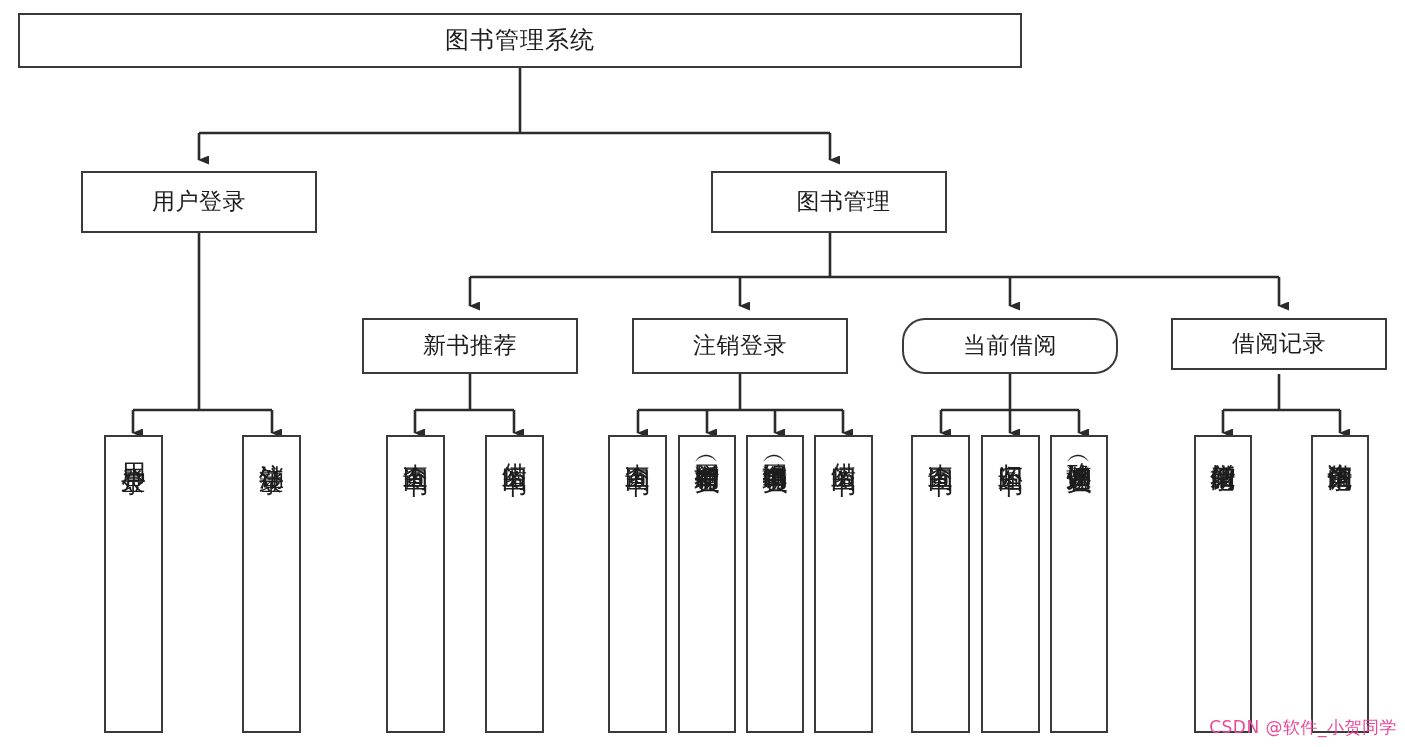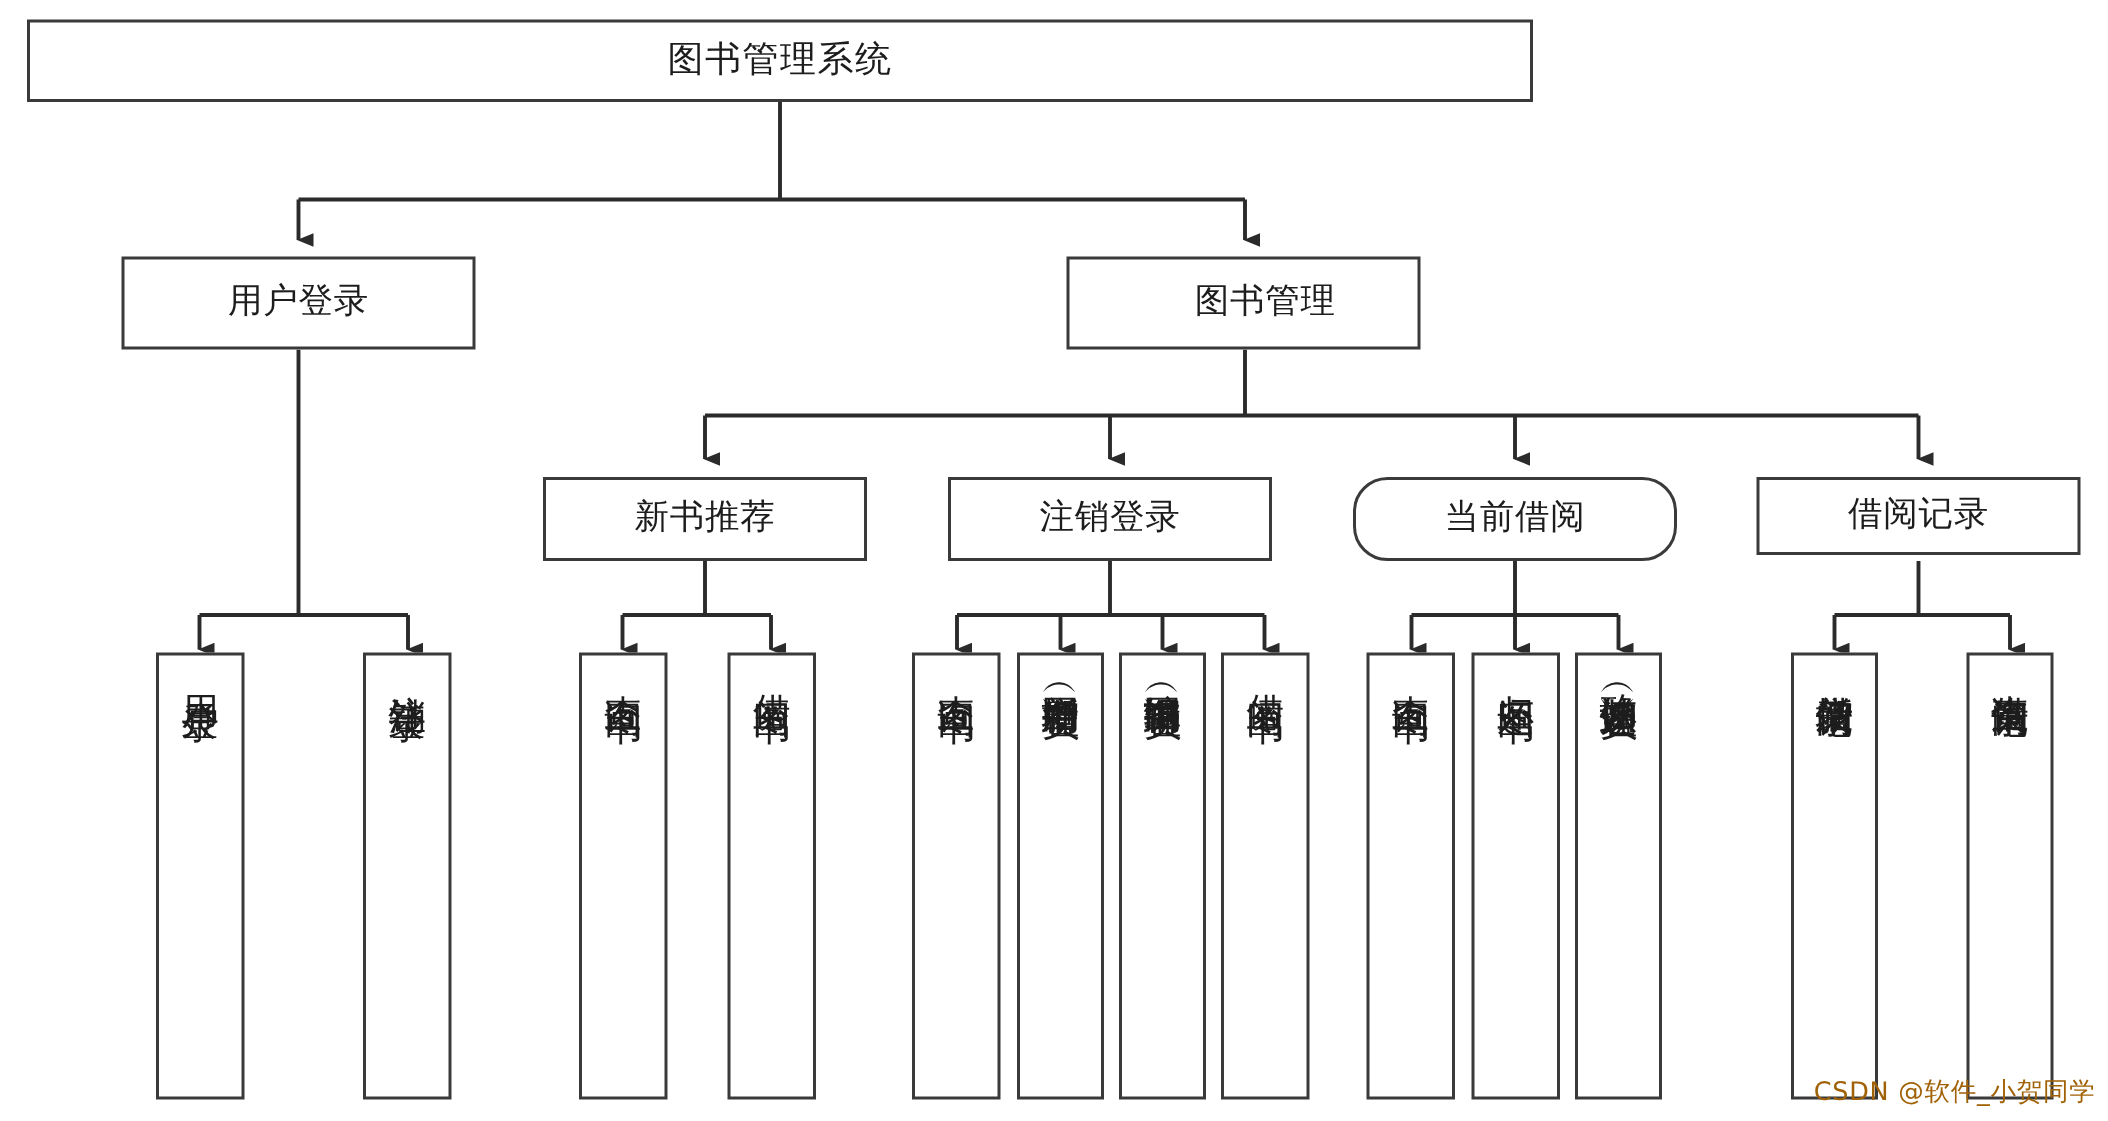--- a/index.html
+++ b/index.html
@@ -61,21 +61,21 @@
     line-height: 1;
   }
   .node.v.tall .lbl {
     letter-spacing: 1px;
   }
   #watermark {
     position: absolute;
     right: 8px;
     bottom: 8px;
     font-size: 17px;
-    color: #a16207;
+    color: #ec4899;
     letter-spacing: 0.5px;
     z-index: 5;
     white-space: pre;
   }
 </style>
 </head>
 <body>
 
 <div id="canvas">
 

